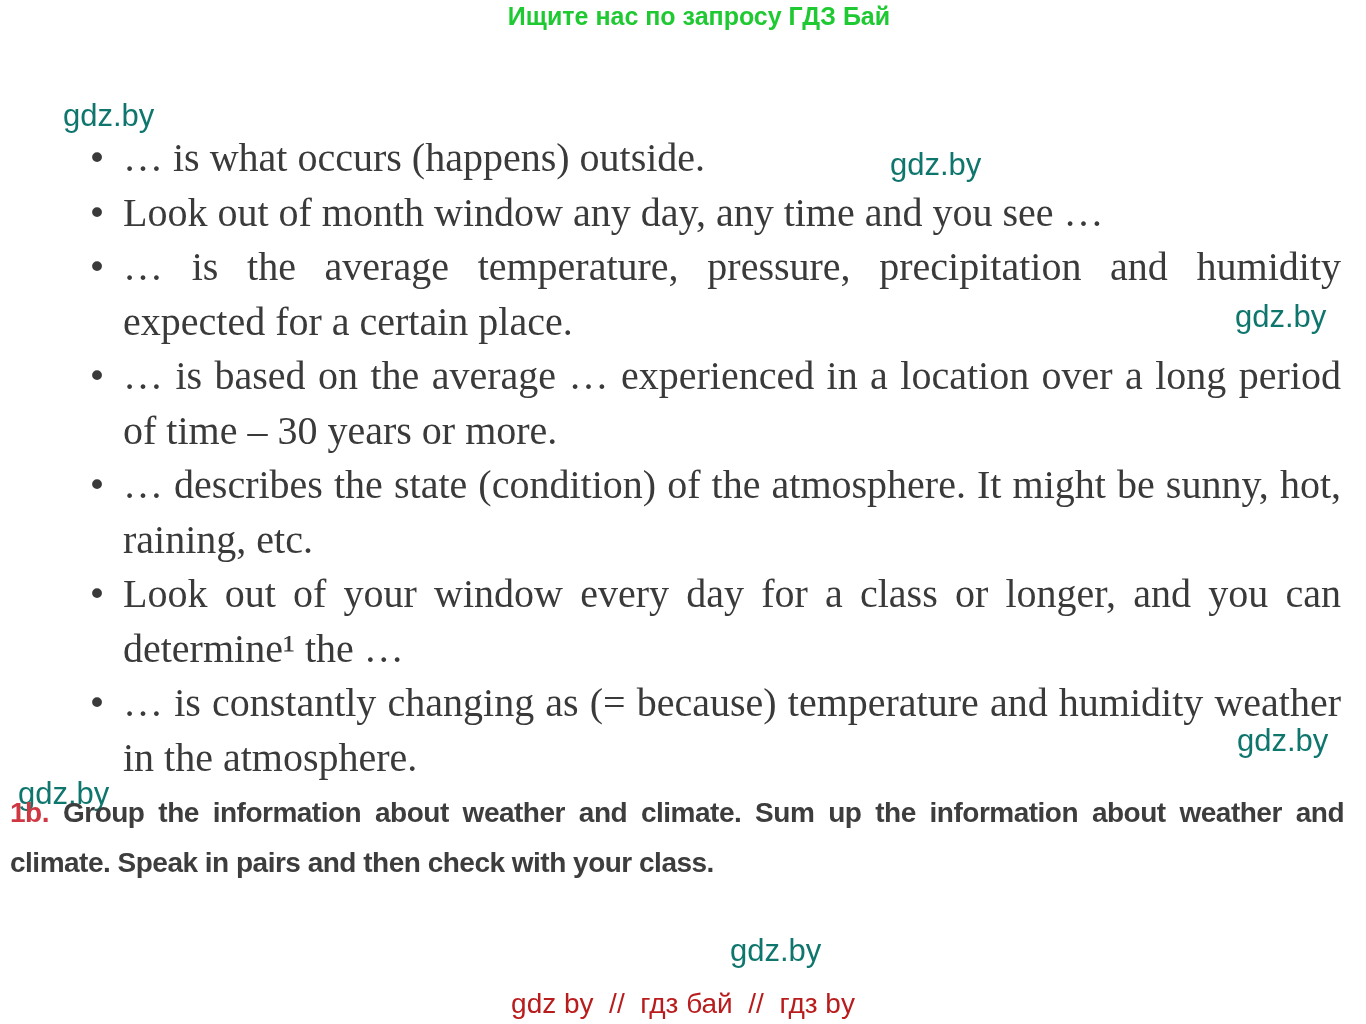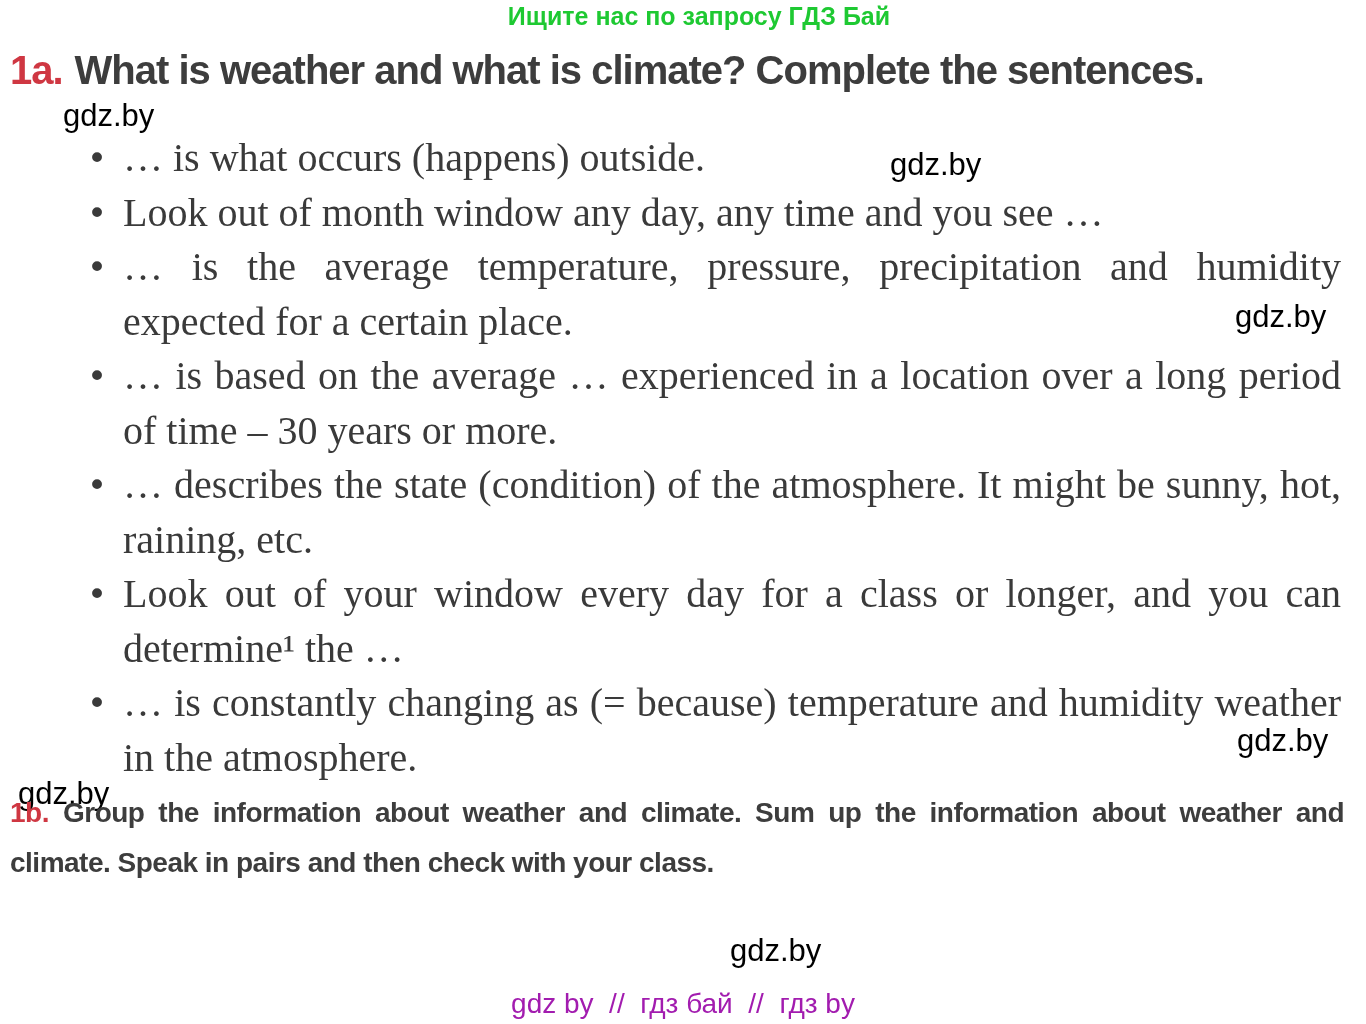--- a/index.html
+++ b/index.html
@@ -82,53 +82,50 @@
     font-family: "DejaVu Sans", sans-serif;
     font-size: 34px;
     color: #3a3a3a;
   }
 
   
   .wm {
     position: absolute;
     font-family: "Liberation Sans", sans-serif;
     font-size: 31px;
-    color: #000000;
+    color: #0f766e;
     white-space: nowrap;
   }
   .wm-1 { left: 63px;  top: 98px; }
   .wm-2 { left: 890px; top: 147px; }
   .wm-3 { left: 1235px; top: 299px; }
   .wm-4 { left: 1237px; top: 723px; }
   .wm-5 { left: 18px;  top: 776px; }
   .wm-6 { left: 730px; top: 933px; }
 
   
   .footer {
     position: absolute;
     top: 988px;
     left: 0;
     width: 100%;
     text-align: center;
     font-size: 28px;
-    color: #a21caf;
+    color: #b91c1c;
     white-space: pre;
     font-family: "Liberation Sans", sans-serif;
   }
 </style>
 </head>
 <body>
 
 <div class="page">
 
   <div class="banner">Ищите нас по запросу ГДЗ Бай</div>
 
-  <div class="task-heading heading-1a">
-    <span class="task-num">1a.</span><span>What is weather and what is climate? Complete the sentences.</span>
-  </div>
 
   <div class="wm wm-1">gdz.by</div>
   <div class="wm wm-2">gdz.by</div>
   <div class="wm wm-3">gdz.by</div>
   <div class="wm wm-4">gdz.by</div>
   <div class="wm wm-5">gdz.by</div>
   <div class="wm wm-6">gdz.by</div>
 
   <ul class="bullets">
     <li>

